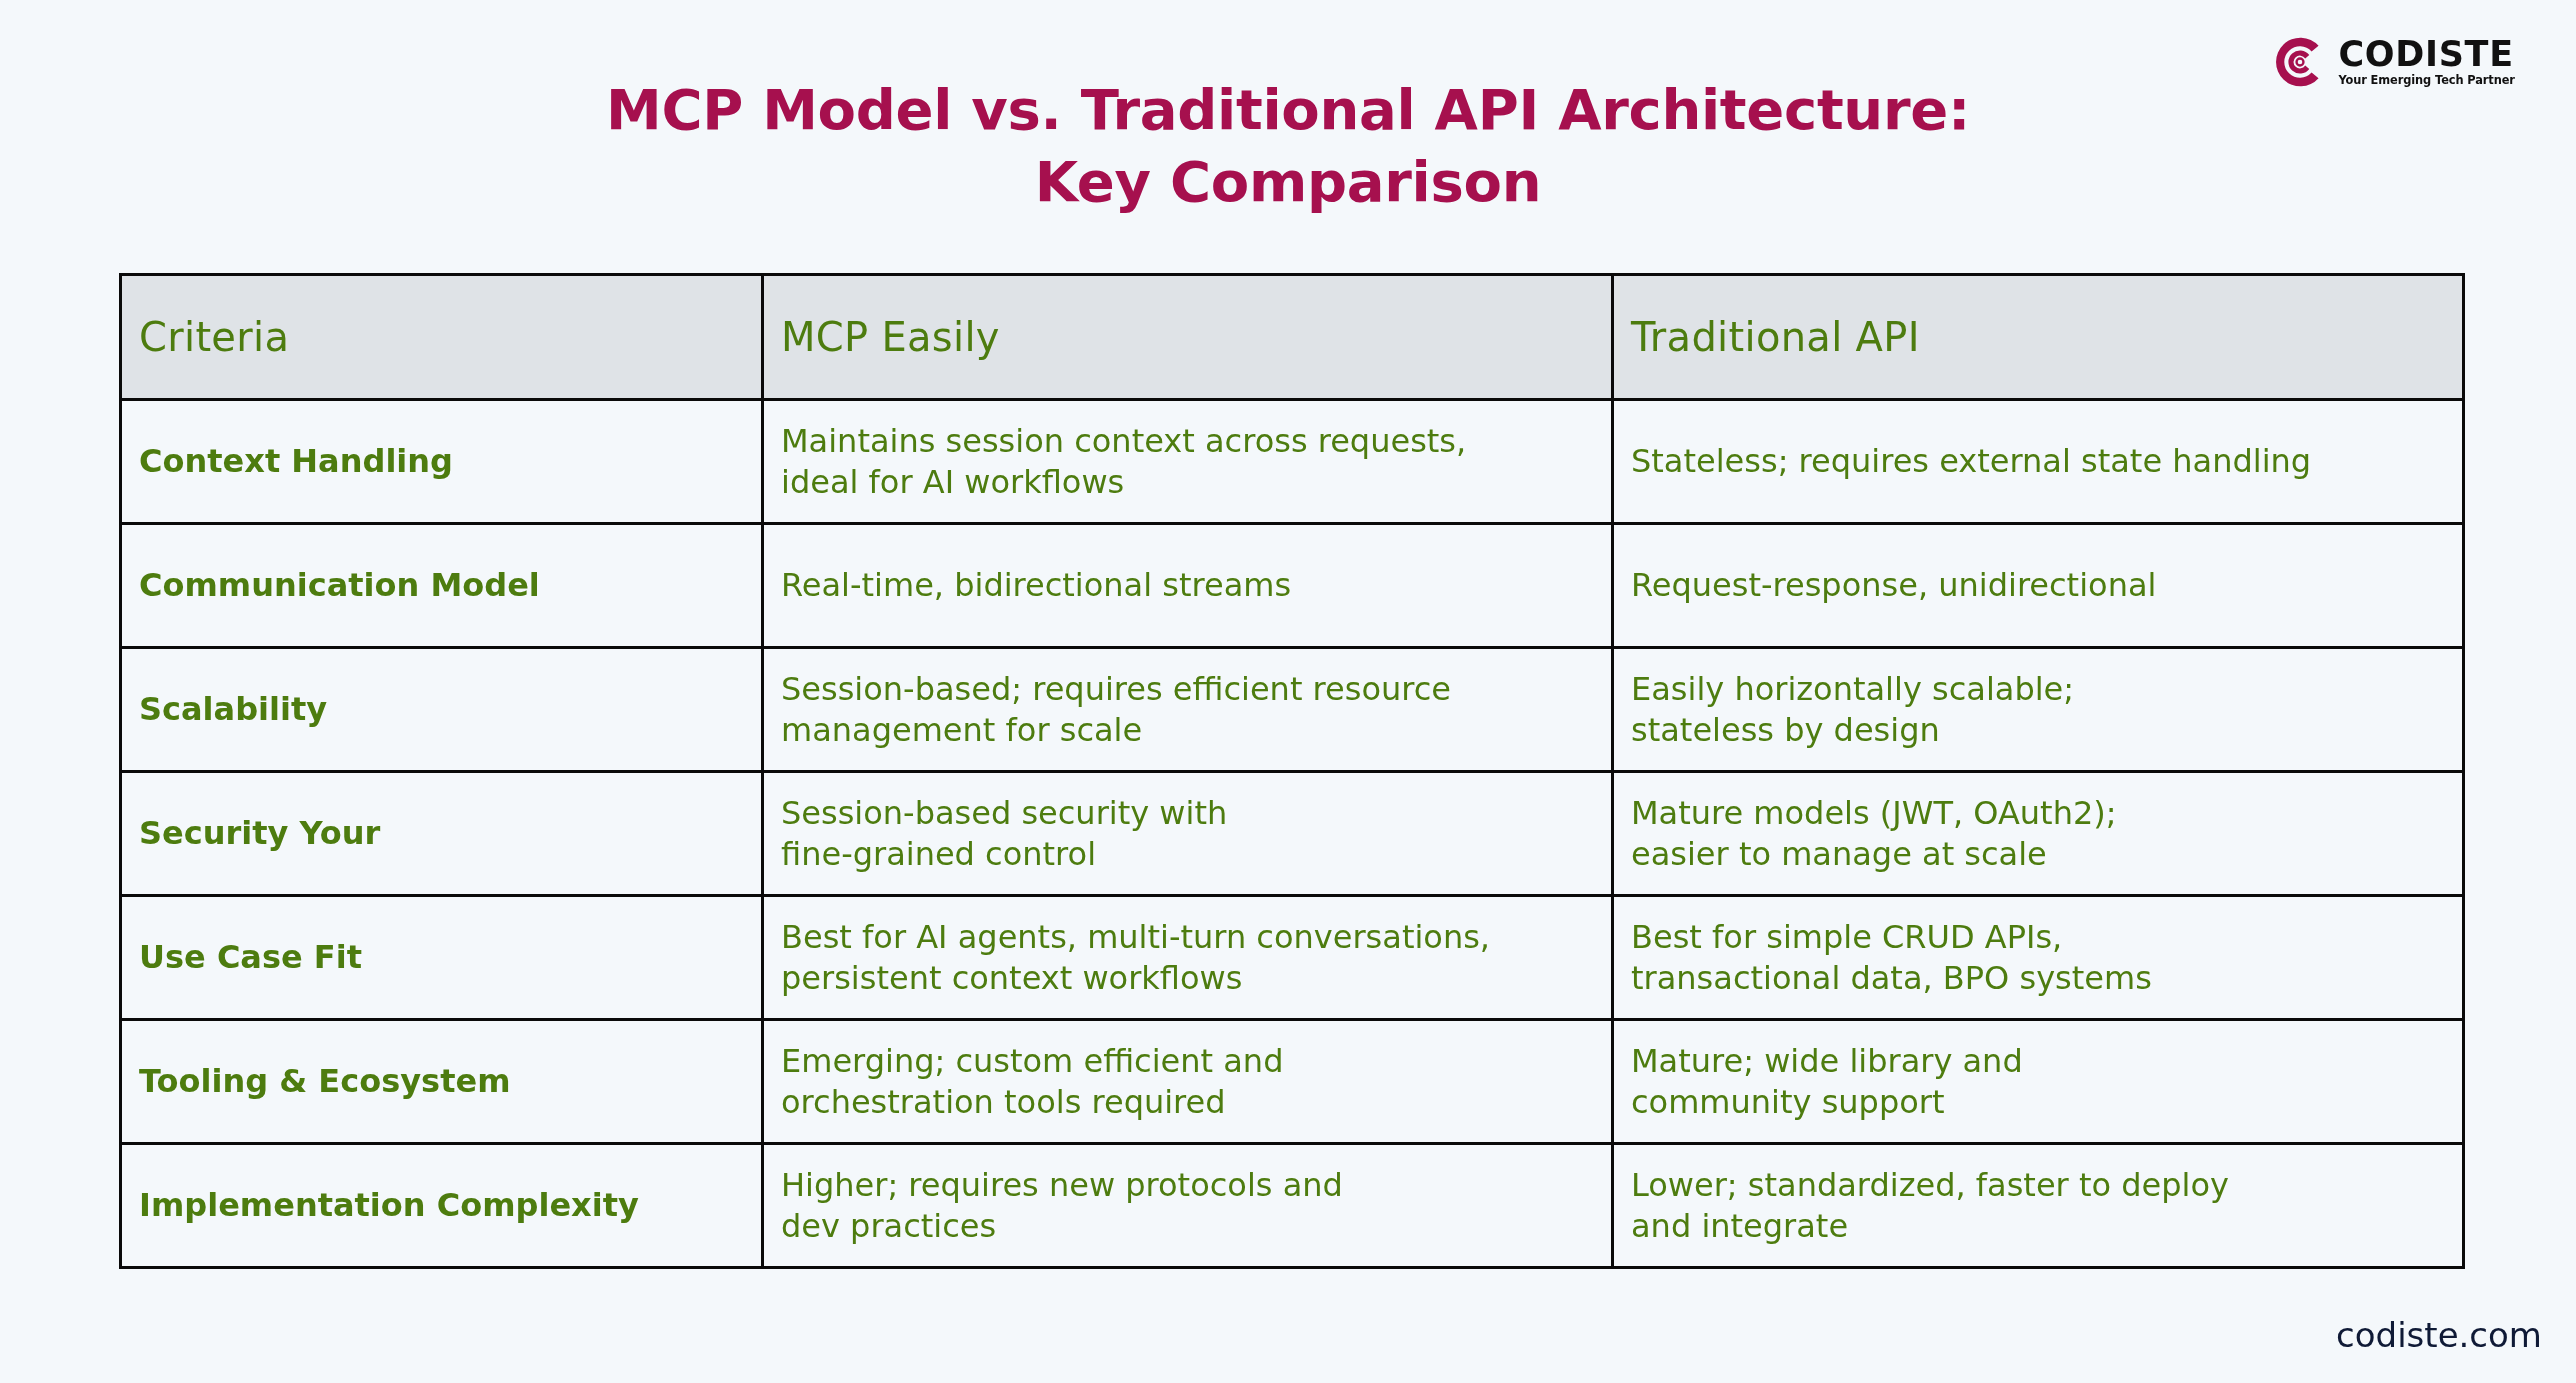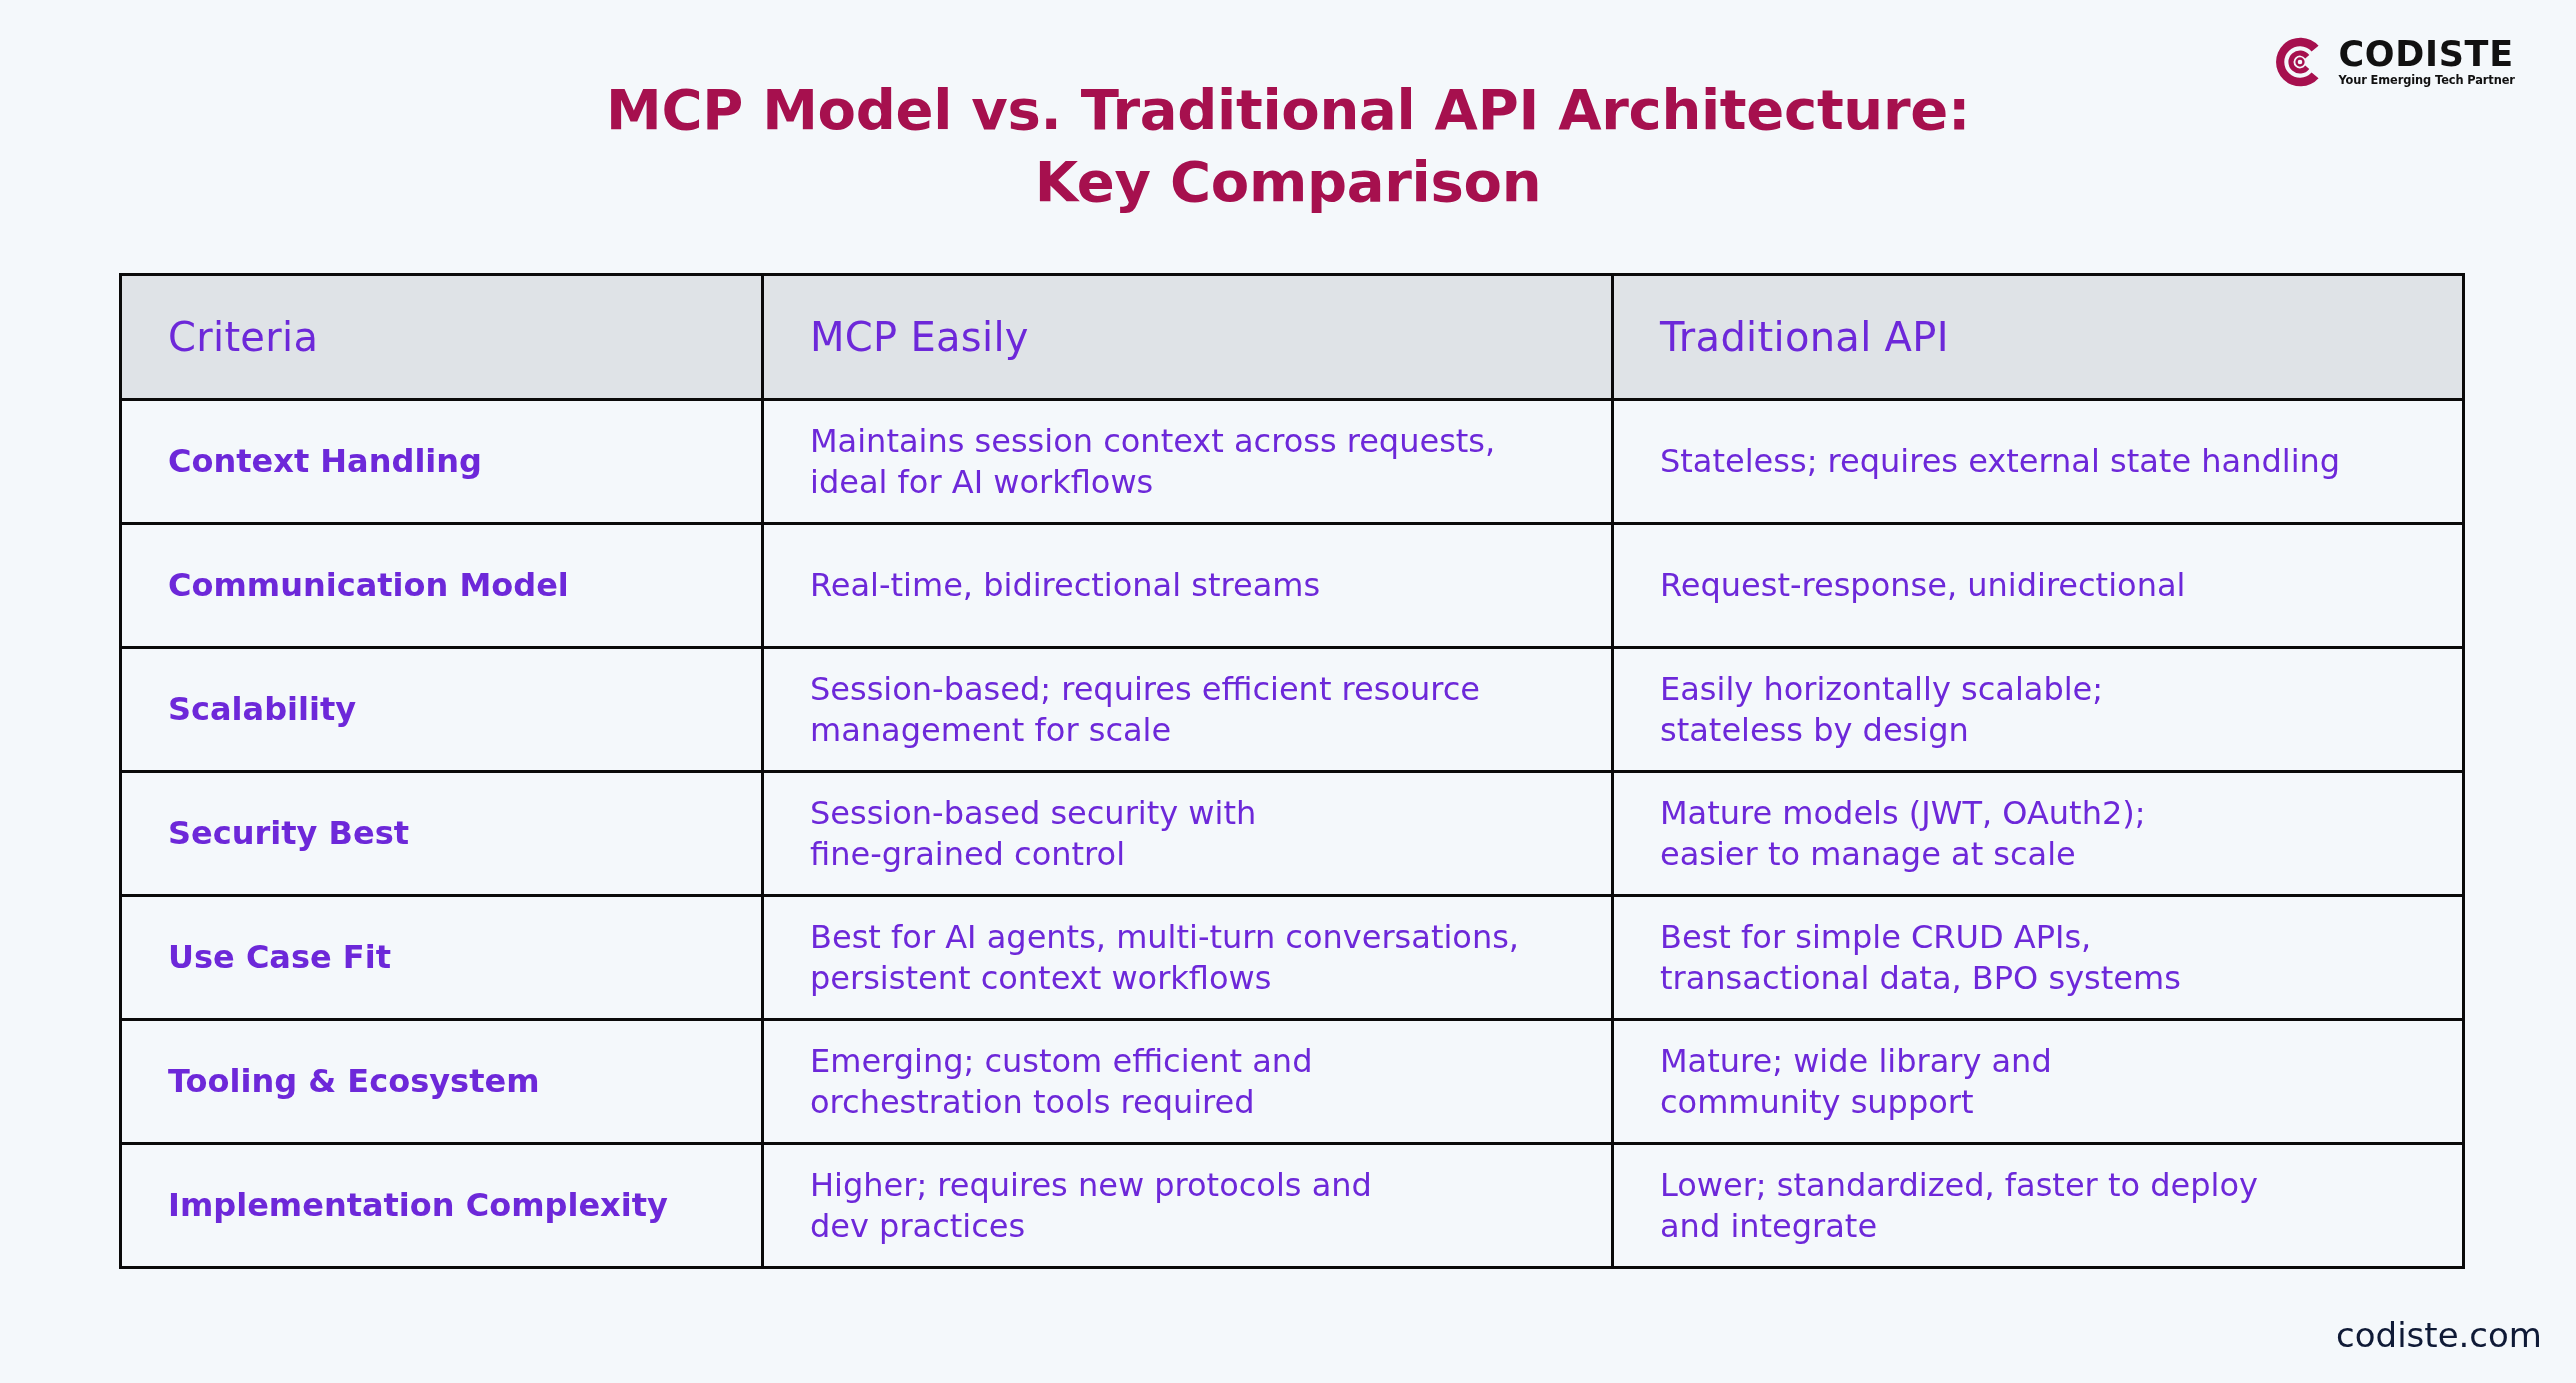--- a/index.html
+++ b/index.html
@@ -27,24 +27,24 @@
     color:#a6104e; letter-spacing:-0.3px;
   }
 
   table.cmp {
     position:absolute; left:119px; top:273px;
     width:2343px; border-collapse:collapse;
     table-layout:fixed;
   }
   table.cmp th, table.cmp td {
     border:3.4px solid #0a0a0a;
-    padding:0 0 0 46px;
+    padding:0 0 0 17px;
     text-align:left; vertical-align:middle;
     font-family:"DejaVu Sans", sans-serif;
-    color:#6d28d9;
+    color:#4d7c0f;
   }
   table.cmp th {
     background:#dfe3e7; height:122px;
     font-size:40px; font-weight:normal;
     letter-spacing:0.3px;
   }
   table.cmp td {
     background:#f4f8fb; height:121px;
     font-size:32px; line-height:41px;
   }
@@ -118,21 +118,21 @@
         <td>
           <span class="cell-line">Session-based; requires efficient resource</span>
           <span class="cell-line">management for scale</span>
         </td>
         <td>
           <span class="cell-line">Easily horizontally scalable;</span>
           <span class="cell-line">stateless by design</span>
         </td>
       </tr>
       <tr>
-        <td class="crit">Security Best</td>
+        <td class="crit">Security Your</td>
         <td>
           <span class="cell-line">Session-based security with</span>
           <span class="cell-line">fine-grained control</span>
         </td>
         <td>
           <span class="cell-line">Mature models (JWT, OAuth2);</span>
           <span class="cell-line">easier to manage at scale</span>
         </td>
       </tr>
       <tr>

